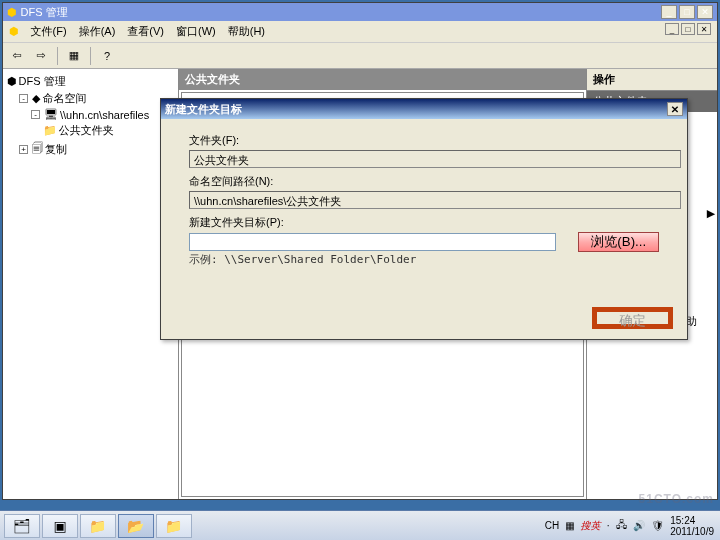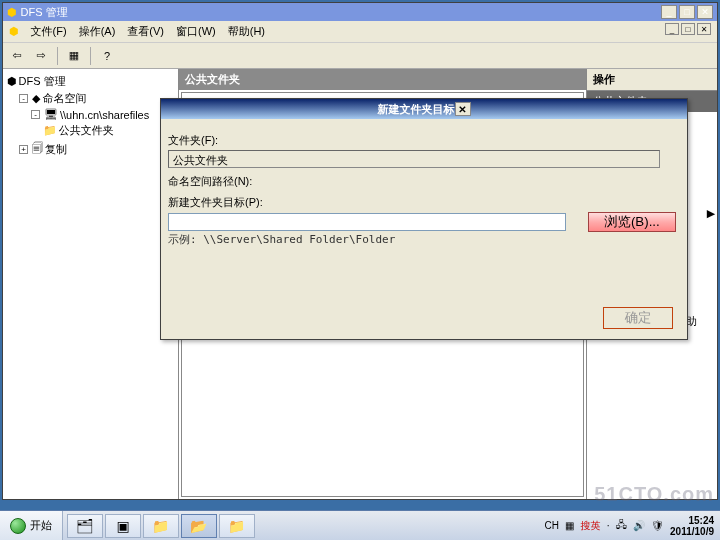--- a/index.html
+++ b/index.html
@@ -34,44 +34,44 @@
 .center-body { flex: 1; border: 1px solid #888; margin: 2px; }
 
 .right { width: 130px; background: #fff; display: flex; flex-direction: column; }
 .right-head { background: #ece9d8; padding: 3px 6px; font-weight: bold; border-bottom: 1px solid #888; }
 .right-sub { background: #6a6a6a; color: #fff; padding: 3px 6px; }
 .right-body { flex: 1; padding: 4px; }
 .right-arrow { position: absolute; right: 0; top: 200px; width: 12px; height: 20px; display: flex; align-items: center; justify-content: center; }
 
 
 .dialog { position: absolute; left: 160px; top: 98px; width: 528px; height: 242px; background: #ece9d8; border: 1px solid #404040; box-shadow: 2px 2px 4px rgba(0,0,0,0.3); }
-.dlg-title { background: linear-gradient(#0a246a, #a6caf0); color: #fff; height: 20px; display: flex; align-items: center; justify-content: center; padding: 0 4px; font-weight: bold; }
+.dlg-title { background: linear-gradient(#0a246a, #a6caf0); color: #fff; height: 20px; display: flex; align-items: center; justify-content: space-between; padding: 0 4px; font-weight: bold; }
 .dlg-close { width: 16px; height: 14px; background: #ece9d8; color: #000; border: 1px solid #888; font-size: 10px; display: flex; align-items: center; justify-content: center; }
-.dlg-body { padding: 8px 7px; }
+.dlg-body { padding: 8px 28px; }
 .lbl { margin-top: 6px; margin-bottom: 2px; }
 .ro-field { background: #ece9d8; border: 1px solid #888; border-top-color: #666; border-left-color: #666; padding: 2px 4px; height: 18px; width: 492px; }
 .row-input { display: flex; align-items: center; gap: 22px; }
 .txt-field { background: #fff; border: 1px solid #7f9db9; padding: 2px 4px; height: 18px; width: 398px; }
 .browse-btn { height: 20px; width: 88px; background: linear-gradient(#fdd, #faa, #f88); border: 1px solid #a04040; cursor: default; }
 .example { margin-top: 0; color: #333; font-family: "SimSun", monospace; }
 .dlg-buttons { position: absolute; right: 14px; bottom: 10px; display: flex; gap: 10px; }
-.dlg-buttons button { width: 70px; height: 22px; background: #ece9d8; border: 1px solid #c2410c; }
+.dlg-buttons button { width: 81px; height: 22px; background: #ece9d8; border: 5px solid #c2410c; }
 .dlg-buttons button.disabled { color: #999; }
 
 
 .taskbar { position: absolute; left: 0; bottom: 0; width: 720px; height: 30px; background: linear-gradient(#e6eaf0, #c7d3e6); border-top: 1px solid #5a7aa8; display: flex; align-items: center; }
 .start-btn { height: 30px; padding: 0 10px; display: flex; align-items: center; gap: 4px; background: linear-gradient(#f5f7fb, #dbe4f0); border-right: 1px solid #a0b0c8; }
 .start-orb { width: 16px; height: 16px; border-radius: 50%; background: radial-gradient(circle at 30% 30%, #9be89b, #1b8f1b); border: 1px solid #156615; }
 .tb-items { display: flex; align-items: center; gap: 2px; padding: 0 4px; }
 .tb-item { width: 36px; height: 24px; border: 1px solid #a0b0c8; background: linear-gradient(#f0f4fa, #d7e1f0); display: flex; align-items: center; justify-content: center; font-size: 14px; }
 .tb-item.active { background: linear-gradient(#d0dcf0, #b8c8e0); border-color: #6080b0; }
 .tray { margin-left: auto; display: flex; align-items: center; gap: 6px; padding: 0 6px; font-size: 10px; }
-.tray .ime { color: #c00; }
-.tray .clock { text-align: right; line-height: 11px; font-weight: bold; }
-.watermark { position: absolute; right: 6px; bottom: 34px; color: rgba(100,100,120,0.35); font-size: 20px; font-weight: bold; letter-spacing: 1px; }
+.tray .ime { color: #c00; font-style: italic; }
+.tray .clock { text-align: left; line-height: 11px; }
+.watermark { position: absolute; right: 6px; bottom: 34px; color: rgba(100,100,120,0.35); font-size: 12px; font-weight: bold; letter-spacing: 1px; }
 </style>
 </head>
 <body>
 
 <div class="main-window">
   <div class="main-title">
     <span class="ticon">⬢</span>
     <span>DFS 管理</span>
     <div class="win-controls">
       <div>_</div>
@@ -149,41 +149,38 @@
 <div class="dialog">
   <div class="dlg-title">
     <span>新建文件夹目标</span>
     <div class="dlg-close">✕</div>
   </div>
   <div class="dlg-body">
     <div class="lbl">文件夹(F):</div>
     <div class="ro-field">公共文件夹</div>
 
     <div class="lbl">命名空间路径(N):</div>
+    <div class="ro-field">\\uhn.cn\sharefiles\公共文件夹</div>
 
     <div class="lbl">新建文件夹目标(P):</div>
     <div class="row-input">
       <input class="txt-field" value="" style="">
       <button class="browse-btn">浏览(B)...</button>
     </div>
 
     <div class="example">示例: \\Server\Shared Folder\Folder</div>
   </div>
   <div class="dlg-buttons">
     <button class="disabled">确定</button>
   </div>
 </div>
 
 <div class="watermark">51CTO.com</div>
 
 <div class="taskbar">
-  <div class="start-btn">
-    <div class="start-orb"></div>
-    <span>开始</span>
-  </div>
   <div class="tb-items">
     <div class="tb-item">🗂</div>
     <div class="tb-item">▣</div>
     <div class="tb-item">📁</div>
     <div class="tb-item active">📂</div>
     <div class="tb-item">📁</div>
   </div>
   <div class="tray">
     <span>CH</span>
     <span>▦</span>

